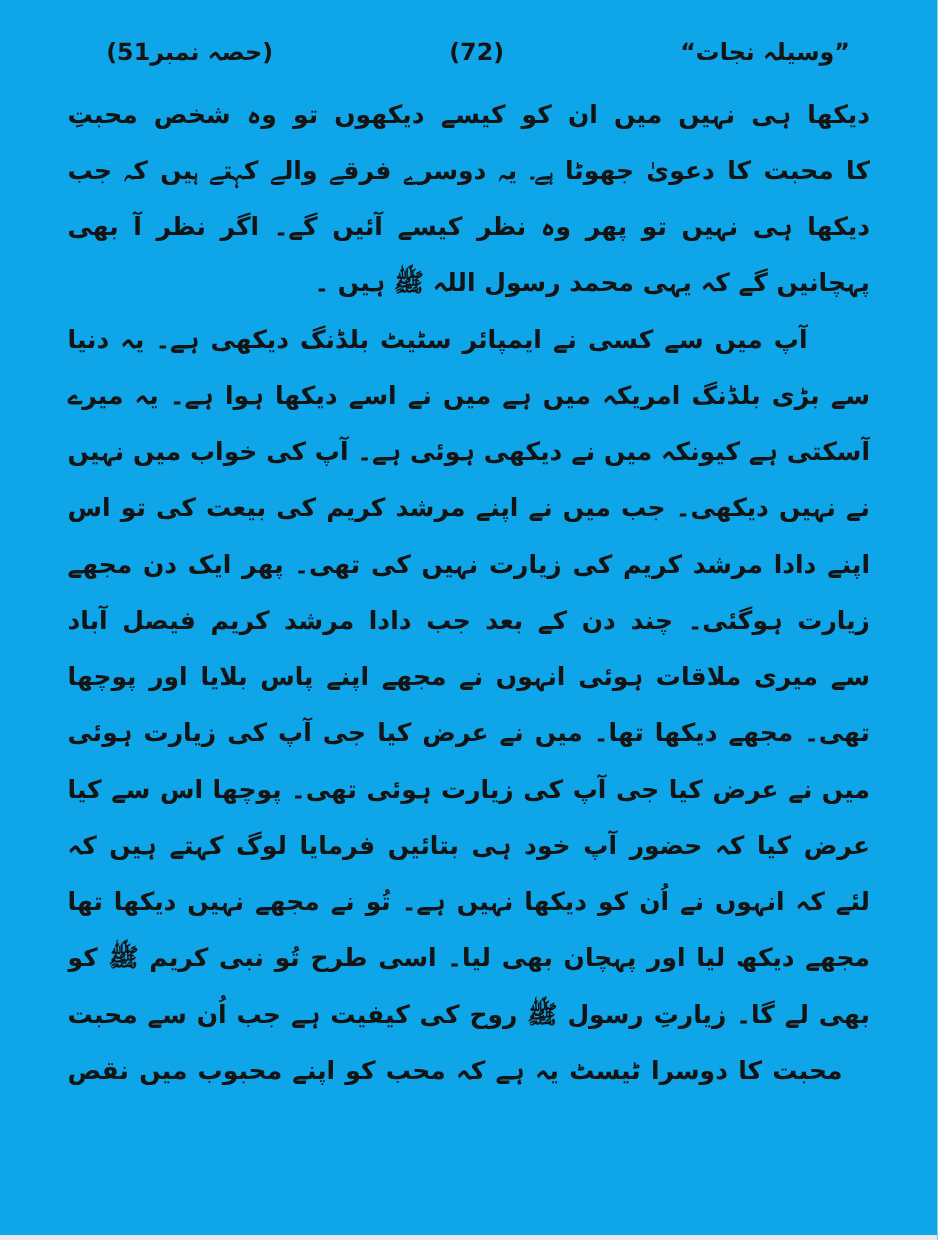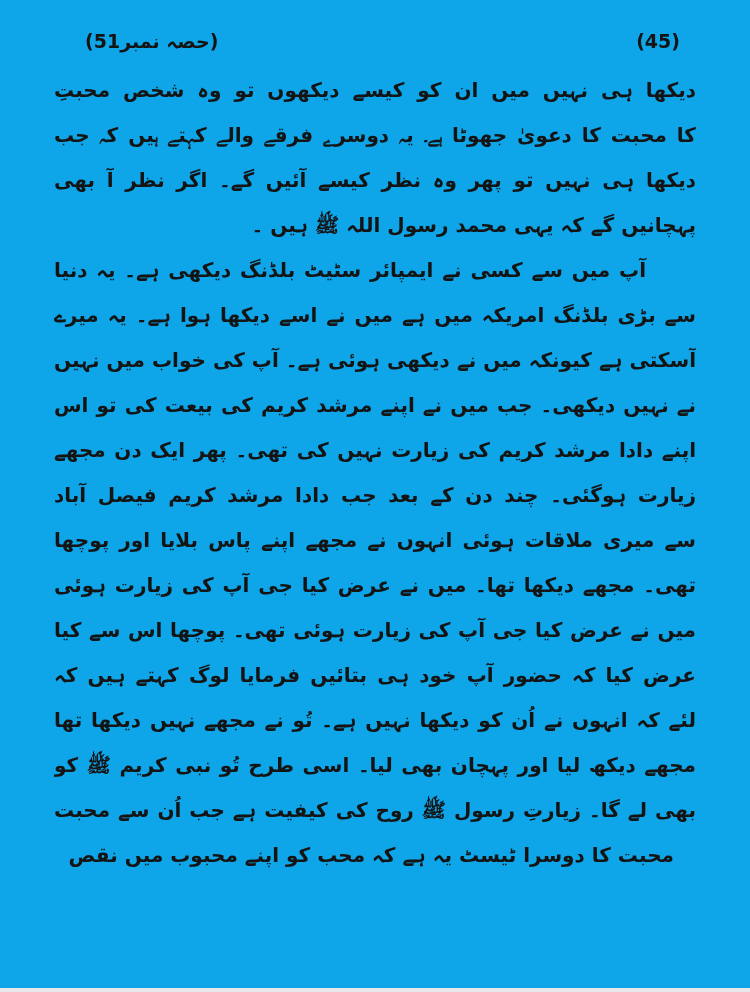--- a/index.html
+++ b/index.html
@@ -31,38 +31,38 @@
     font-weight: bold;
     line-height: 45px;
   }
   .line {
     height: 45px;
     overflow: hidden;
     text-align: justify;
     text-align-last: justify;
   }
   .line.end {
-    text-align: right;
     text-align-last: right;
   }
   .line.center {
     text-align: center;
     text-align-last: center;
   }
   .line.indent { text-indent: 50px; }
   .line.indent-sm { text-indent: 22px; }
 </style>
 </head>
 <body>
 
 <div class="page">
 
   <div class="header">
     <span class="cell" dir="rtl">(حصہ نمبر51)</span>
-    <span class="cell" dir="ltr">(45)</span>
+    <span class="cell" dir="ltr">(72)</span>
+    <span class="cell" dir="rtl">”وسیلہ نجات“</span>
   </div>
 
   <div class="body">
 
     <div>
       <div class="line">دیکھا ہی نہیں میں ان کو کیسے دیکھوں تو وہ شخص محبتِ رسول ﷺ سے خالی ہے۔ اس</div>
       <div class="line">کا محبت کا دعویٰ جھوٹا ہے۔ یہ دوسرے فرقے والے کہتے ہیں کہ جب نبی ﷺ کو</div>
       <div class="line">دیکھا ہی نہیں تو پھر وہ نظر کیسے آئیں گے۔ اگر نظر آ بھی جائیں تو پھر ہم ان کو کیسے</div>
       <div class="line end">پہچانیں گے کہ یہی محمد رسول اللہ ﷺ ہیں ۔</div>
     </div>

